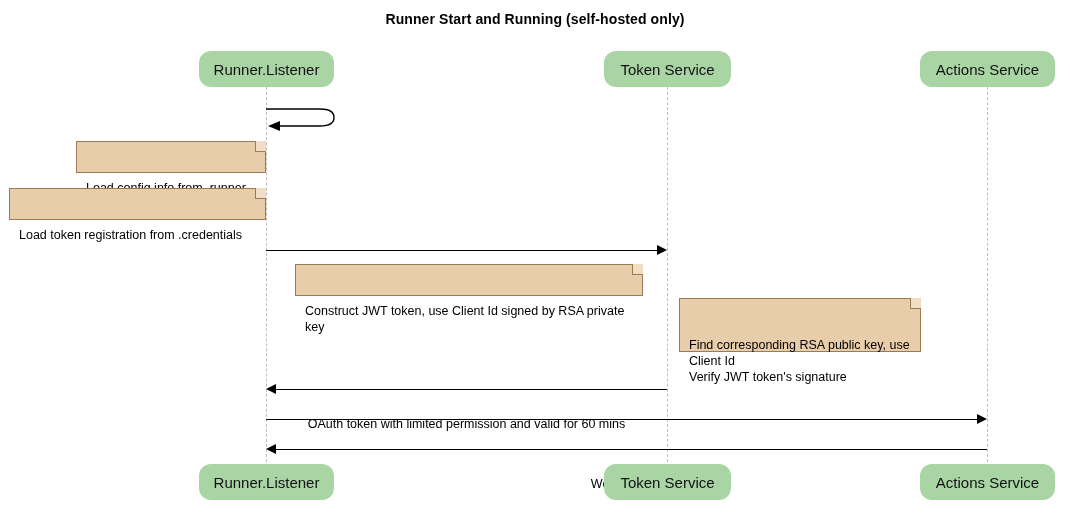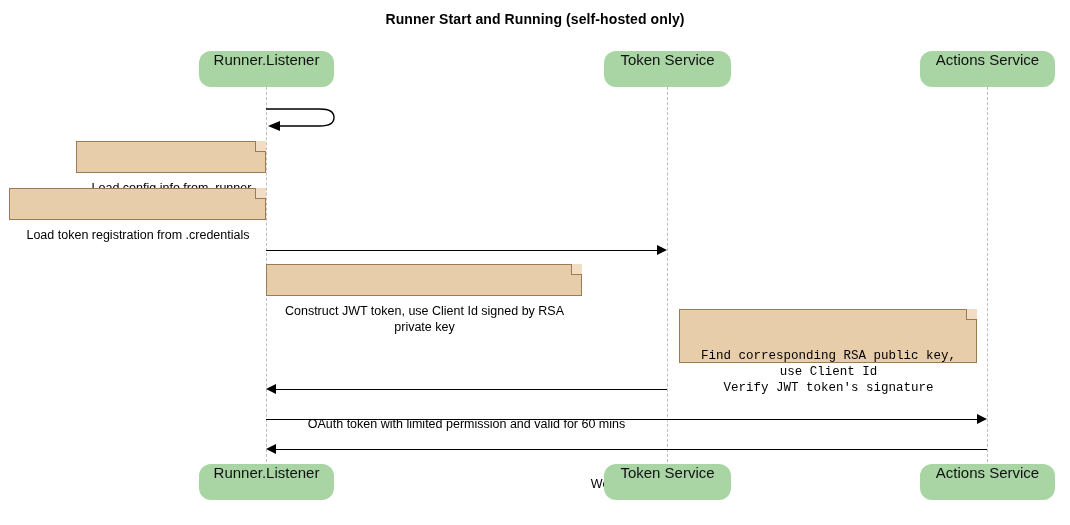--- a/index.html
+++ b/index.html
@@ -33,20 +33,21 @@
     letter-spacing: 0.1px;
   }
 
   
   .participant {
     position: absolute;
     height: 36px;
     border-radius: 12px;
     background: #a9d5a5;
     display: flex;
+    align-items: center;
     justify-content: center;
     font-size: 15px;
     color: #111;
     box-sizing: border-box;
   }
 
   
   .lifeline {
     position: absolute;
     width: 0;
@@ -57,21 +58,20 @@
   .note {
     position: absolute;
     background: #e8cdaa;
     border: 1px solid #9a7b53;
     box-sizing: border-box;
     font-size: 12.5px;
     color: #000;
     line-height: 16px;
     padding: 6px 8px 6px 9px;
     white-space: pre-line;
-    text-align: center;
   }
   .note .fold {
     position: absolute;
     top: -1px;
     right: -1px;
     width: 11px;
     height: 11px;
     background: #f1ddc4;
     border-left: 1px solid #9a7b53;
     border-bottom: 1px solid #9a7b53;
@@ -150,26 +150,26 @@
   </div>
 
   <div class="note" style="left:9px; top:188px; width:257px; height:32px;">
     <span class="fold"></span>
     <span>Load token registration from .credentials</span>
   </div>
 
   <div class="msg-line" style="left:266px; top:250px; width:391px;"></div>
   <div class="arrow-head right" style="left:657px; top:245px;"></div>
 
-  <div class="note" style="left:266px; top:264px; width:316px; height:32px;">
+  <div class="note" style="left:295px; top:264px; width:348px; height:32px;">
     <span class="fold"></span>
     <span>Construct JWT token, use Client Id signed by RSA private key</span>
   </div>
 
-  <div class="note" style="left:679px; top:309px; width:298px; height:54px;font-family:Liberation Mono, monospace;">
+  <div class="note" style="left:679px; top:298px; width:242px; height:54px;">
     <span class="fold"></span>
     <span>Find corresponding RSA public key, use Client Id
 Verify JWT token's signature</span>
   </div>
 
   <div class="msg-label" style="left:266px; top:373px; width:401px;">OAuth token with limited permission and valid for 60 mins</div>
   <div class="msg-line" style="left:276px; top:389px; width:391px;"></div>
   <div class="arrow-head left" style="left:266px; top:384px;"></div>
 
   <div class="msg-line" style="left:266px; top:419px; width:711px;"></div>

